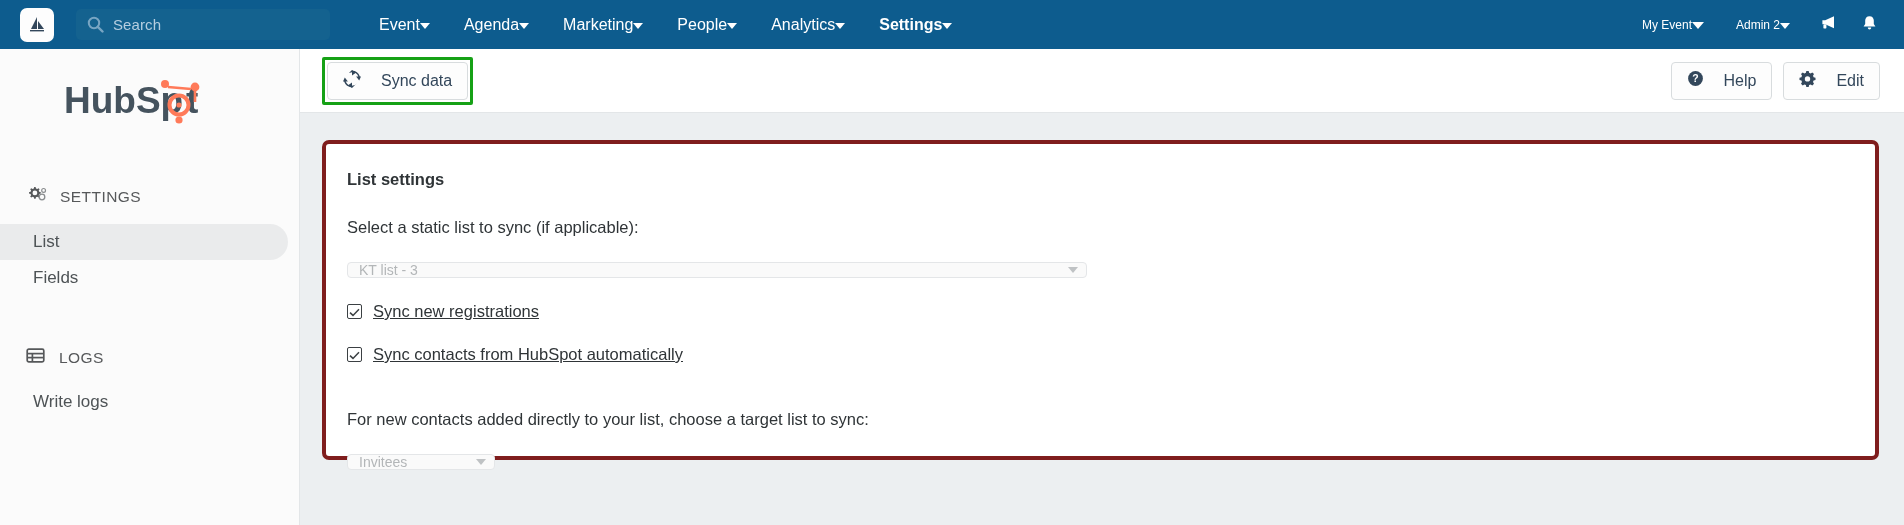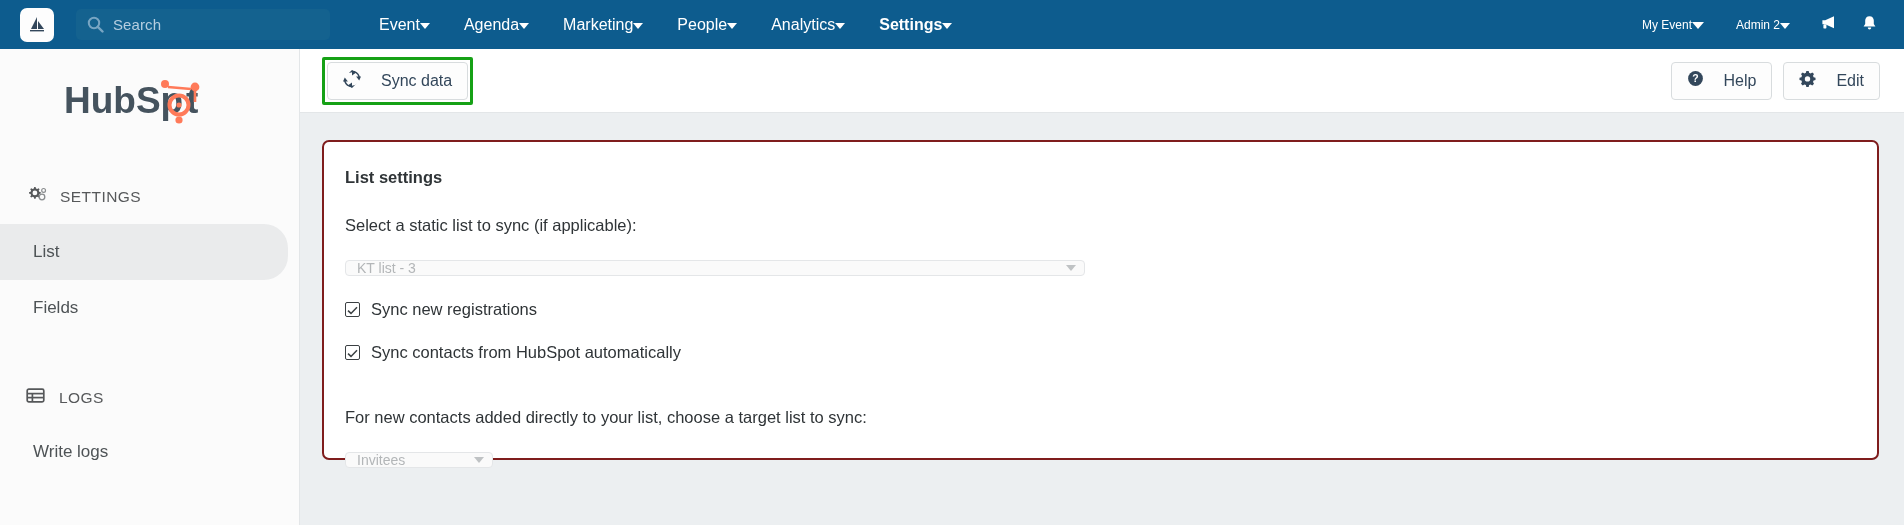--- a/index.html
+++ b/index.html
@@ -80,21 +80,21 @@
     display: block;
   }
   .side-section {
     display: flex; align-items: center; gap: 13px;
     margin-top: 55px; margin-left: 26px;
   }
   .side-section-label {
     font-size: 15.5px; color: #56585a; letter-spacing: .45px;
   }
   .side-item {
-    height: 56px; display: flex; align-items: center;
+    height: 36px; display: flex; align-items: center;
     padding-left: 33px;
     font-size: 17px; color: #4e5356;
     cursor: pointer;
   }
   .side-item.active {
     background: #eaebec;
     border-top-right-radius: 24px;
     border-bottom-right-radius: 24px;
     width: 288px;
   }
@@ -125,21 +125,21 @@
     border-radius: 4px;
     font-size: 16px; color: #33475b;
     cursor: pointer;
     white-space: nowrap;
   }
   .toolbar-right { margin-left: auto; display: flex; gap: 11px; }
 
   .card {
     margin: 27px 25px 0 22px;
     background: #ffffff;
-    border: 2px solid #7f1d1d;
+    border: 4px solid #7f1d1d;
     border-radius: 7px;
     height: 320px;
     padding: 26px 0 0 21px;
   }
   .card-title {
     font-size: 16.5px; font-weight: bold; color: #2f3437;
     margin-bottom: 29px;
   }
   .field-label {
     font-size: 16.5px; color: #2f3437;
@@ -162,20 +162,21 @@
     width: 0; height: 0;
     border-left: 5px solid transparent;
     border-right: 5px solid transparent;
     border-top: 6px solid #bfc2c4;
   }
   .checkrow {
     display: flex; align-items: center; gap: 11px;
     margin-top: 24px;
     font-size: 16.5px; color: #2f3437;
     cursor: pointer;
+    text-decoration: underline;
   }
   .checkbox {
     width: 15px; height: 15px;
     border: 1.6px solid #3b4043;
     border-radius: 2px;
     display: flex; align-items: center; justify-content: center;
     flex: 0 0 auto;
   }
   .check-mark {
     display: block;

